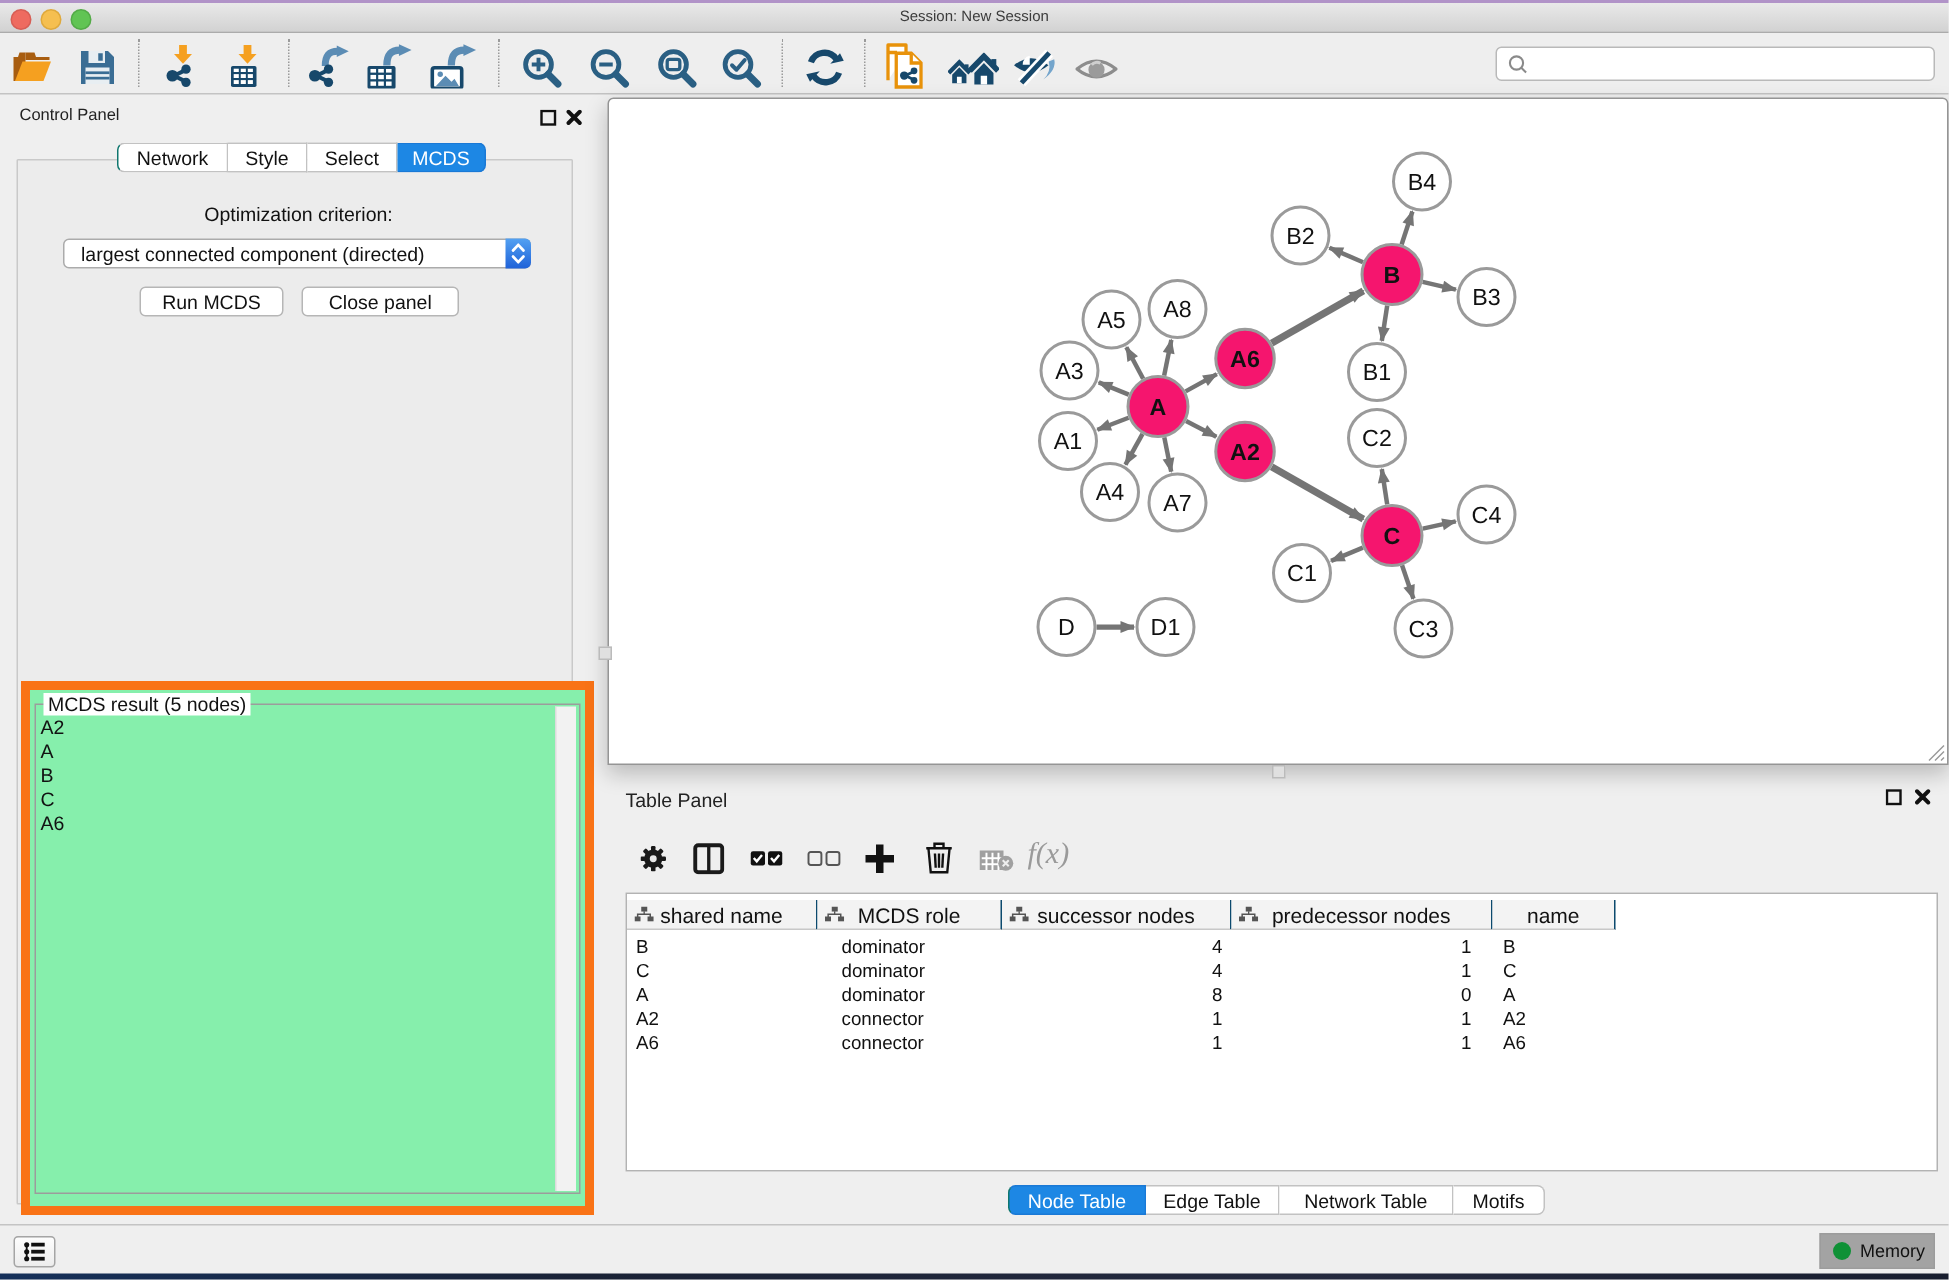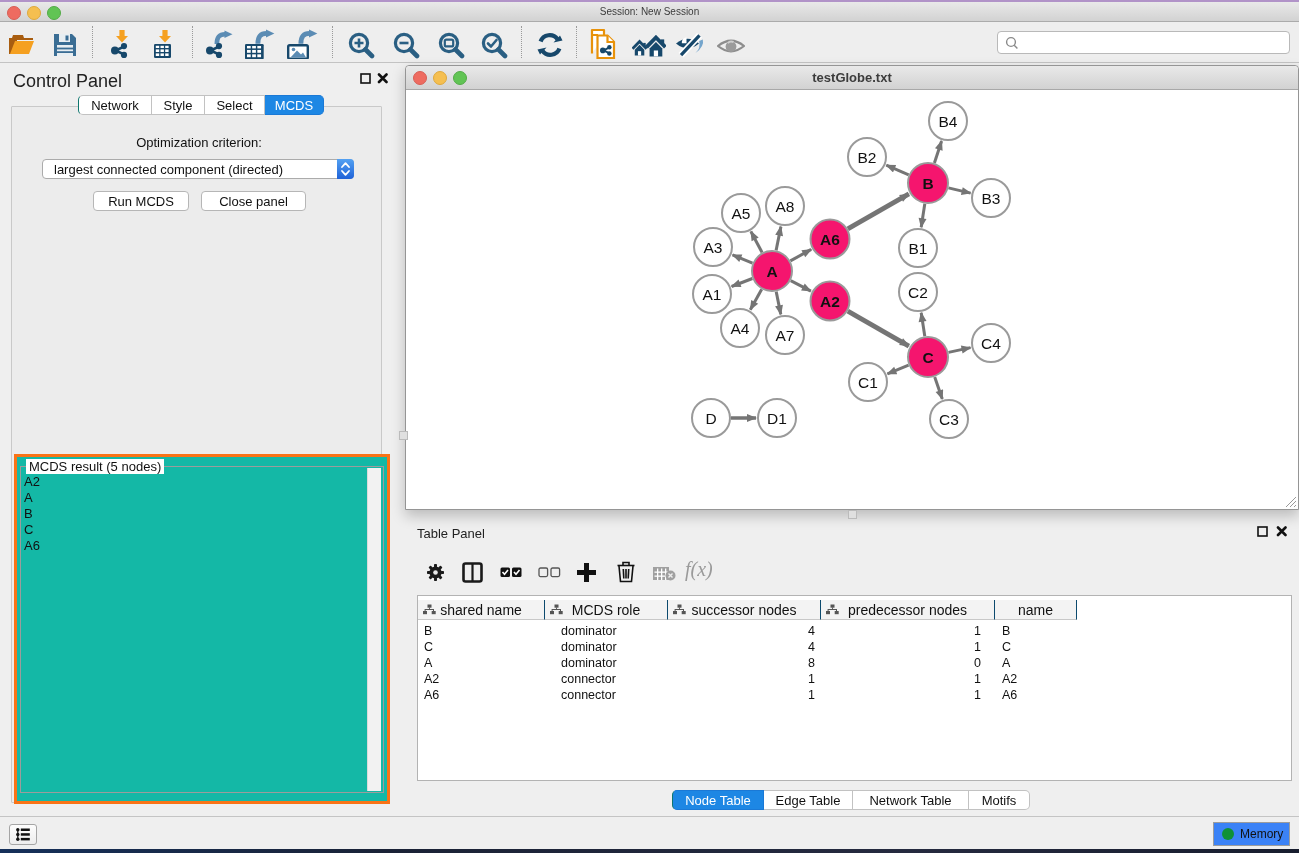--- a/index.html
+++ b/index.html
@@ -9,21 +9,21 @@
 .tl{border-radius:50%;width:12px;height:12px;position:absolute;top:7px;}
 #titlebar{left:0;top:2px;width:1299px;height:19px;
   background:linear-gradient(#e9e9e9,#d2d2d2);border-bottom:1px solid #ababab;}
 #titlebar .title{width:100%;text-align:center;font-size:10px;color:#3c3c3c;line-height:19px;}
 #toolbar{left:0;top:22px;width:1299px;height:40px;background:#eeeeee;border-bottom:1px solid #c3c3c3;}
 .sep{position:absolute;top:4px;height:32px;width:0;border-left:1px dotted #9a9a9a;}
 #searchbox{left:997px;top:9px;width:291px;height:21px;background:#fff;
   border:1px solid #b9b9b9;border-radius:4px;}
 
 #cpanel-head{left:0;top:63px;width:391px;height:32px;}
-#cpanel-head .t{position:absolute;left:13px;top:8px;font-size:18px;color:#222;}
+#cpanel-head .t{position:absolute;left:13px;top:8px;font-size:11px;color:#222;}
 #cpanel-body{left:11px;top:106px;width:369px;height:695px;background:#ececec;
   border:1px solid #c9c9c9;border-radius:1px;}
 .segtabs{position:absolute;display:flex;height:20px;font-size:13px;}
 .segtabs .seg{background:#fff;border:1px solid #c2c2c2;border-left:none;color:#111;
   display:flex;align-items:center;justify-content:center;}
 .segtabs .seg:first-child{border-left:1px solid #0f766e;border-radius:5px 0 0 5px;}
 .segtabs .seg:last-child{border-radius:0 5px 5px 0;}
 .segtabs .sel{background:#1d87e4;border-color:#1a79d6;color:#fff;}
 .btn{position:absolute;background:#fff;border:1px solid #b6b6b6;border-radius:4px;
   font-size:13px;color:#111;display:flex;align-items:center;justify-content:center;}
@@ -256,34 +256,28 @@
   <div style="position:absolute;right:-1px;top:-1px;width:17px;height:20px;border-radius:0 4px 4px 0;background:linear-gradient(#53a1f2,#1f62d8);">
     <svg width="17" height="20" viewBox="0 0 17 20">
         <path d="M5 8 L8.5 4.2 L12 8" fill="none" stroke="#fff" stroke-width="1.8" stroke-linecap="round" stroke-linejoin="round"></path>
         <path d="M5 12 L8.5 15.8 L12 12" fill="none" stroke="#fff" stroke-width="1.8" stroke-linecap="round" stroke-linejoin="round"></path>
       </svg>
   </div>
 </div>
 <div class="btn" style="left:93px;top:191px;width:94px;height:18px;">Run MCDS</div>
 <div class="btn" style="left:201px;top:191px;width:103px;height:18px;">Close panel</div>
 
-<div class="abs" style="left:14px;top:454px;width:370px;height:344px;background:#14b8a6;border:3px solid #f97316;">
+<div class="abs" style="left:14px;top:454px;width:370px;height:344px;background:#86efac;border:6px solid #f97316;">
   <div style="position:absolute;left:3px;top:9px;right:3px;bottom:8px;border:1px solid #9c9c9c;"></div>
   <div style="position:absolute;left:9px;top:2px;background:#fff;padding:0 3px;font-size:13px;color:#111;">MCDS result (5 nodes)</div>
   <div style="position:absolute;left:7px;top:17px;font-size:13px;line-height:16px;color:#111;">A2<br>A<br>B<br>C<br>A6</div>
   <div style="position:absolute;right:6px;top:11px;width:13px;bottom:10px;background:#f2f2f2;border-left:1px solid #dcdcdc;"></div>
 </div>
 
 <div class="abs" id="netwin">
-  <div id="netwin-bar">
-      <div class="title">testGlobe.txt</div>
-    <div class="tl" style="left:7px;top:5px;background:#ee6b60;border:1px solid #d75e55"></div>
-    <div class="tl" style="left:27px;top:5px;background:#f5bf50;border:1px solid #dfa93c"></div>
-    <div class="tl" style="left:47px;top:5px;background:#61c454;border:1px solid #53ab47"></div>
-  </div>
   <svg class="abs" style="left:3px;top:24px" width="889" height="418" viewBox="0 0 889 418" font-size="15.5px" fill="#111">
     <defs>
         <marker id="ah" markerWidth="13" markerHeight="10" refX="9.5" refY="4.2" orient="auto" markerUnits="userSpaceOnUse">
           <path d="M0.5,0.2 L10.5,4.2 L0.5,8.2 z" fill="#757575"></path>
         </marker>
       </defs>
     <g stroke="#757575">
         <line x1="353.1" y1="162.5" x2="341.9" y2="141.5" stroke-width="3" marker-end="url(#ah)"></line>
     <line x1="367.1" y1="160.4" x2="371.9" y2="136.6" stroke-width="3" marker-end="url(#ah)"></line>
     <line x1="343.5" y1="173.1" x2="323.5" y2="164.9" stroke-width="3" marker-end="url(#ah)"></line>
@@ -512,17 +506,17 @@
       <g fill="#111">
         <rect x="7.2" y="4.2" width="1.2" height="10.6"></rect>
         <circle cx="7.8" cy="4.8" r="1.7"></circle>
         <circle cx="7.8" cy="9.5" r="1.7"></circle>
         <circle cx="7.8" cy="14.2" r="1.7"></circle>
         <rect x="10.8" y="3.5" width="9" height="2.5"></rect>
         <rect x="10.8" y="8.2" width="9" height="2.5"></rect>
         <rect x="10.8" y="12.9" width="9" height="2.5"></rect>
       </g>
     </svg></div>
-<div class="abs" style="left:1213px;top:822px;width:75px;height:22px;background:#3b82f6;border:1px solid #9c9c9c;display:flex;align-items:center;">
+<div class="abs" style="left:1213px;top:822px;width:75px;height:22px;background:#a3a3a3;border:1px solid #9c9c9c;display:flex;align-items:center;">
   <div style="width:12px;height:12px;border-radius:50%;background:#0f9136;margin-left:8px;"></div>
   <div style="font-size:12px;color:#111;margin-left:6px;">Memory</div>
 </div>
 <div class="abs" id="darkstrip"></div>
 
 </body></html>

